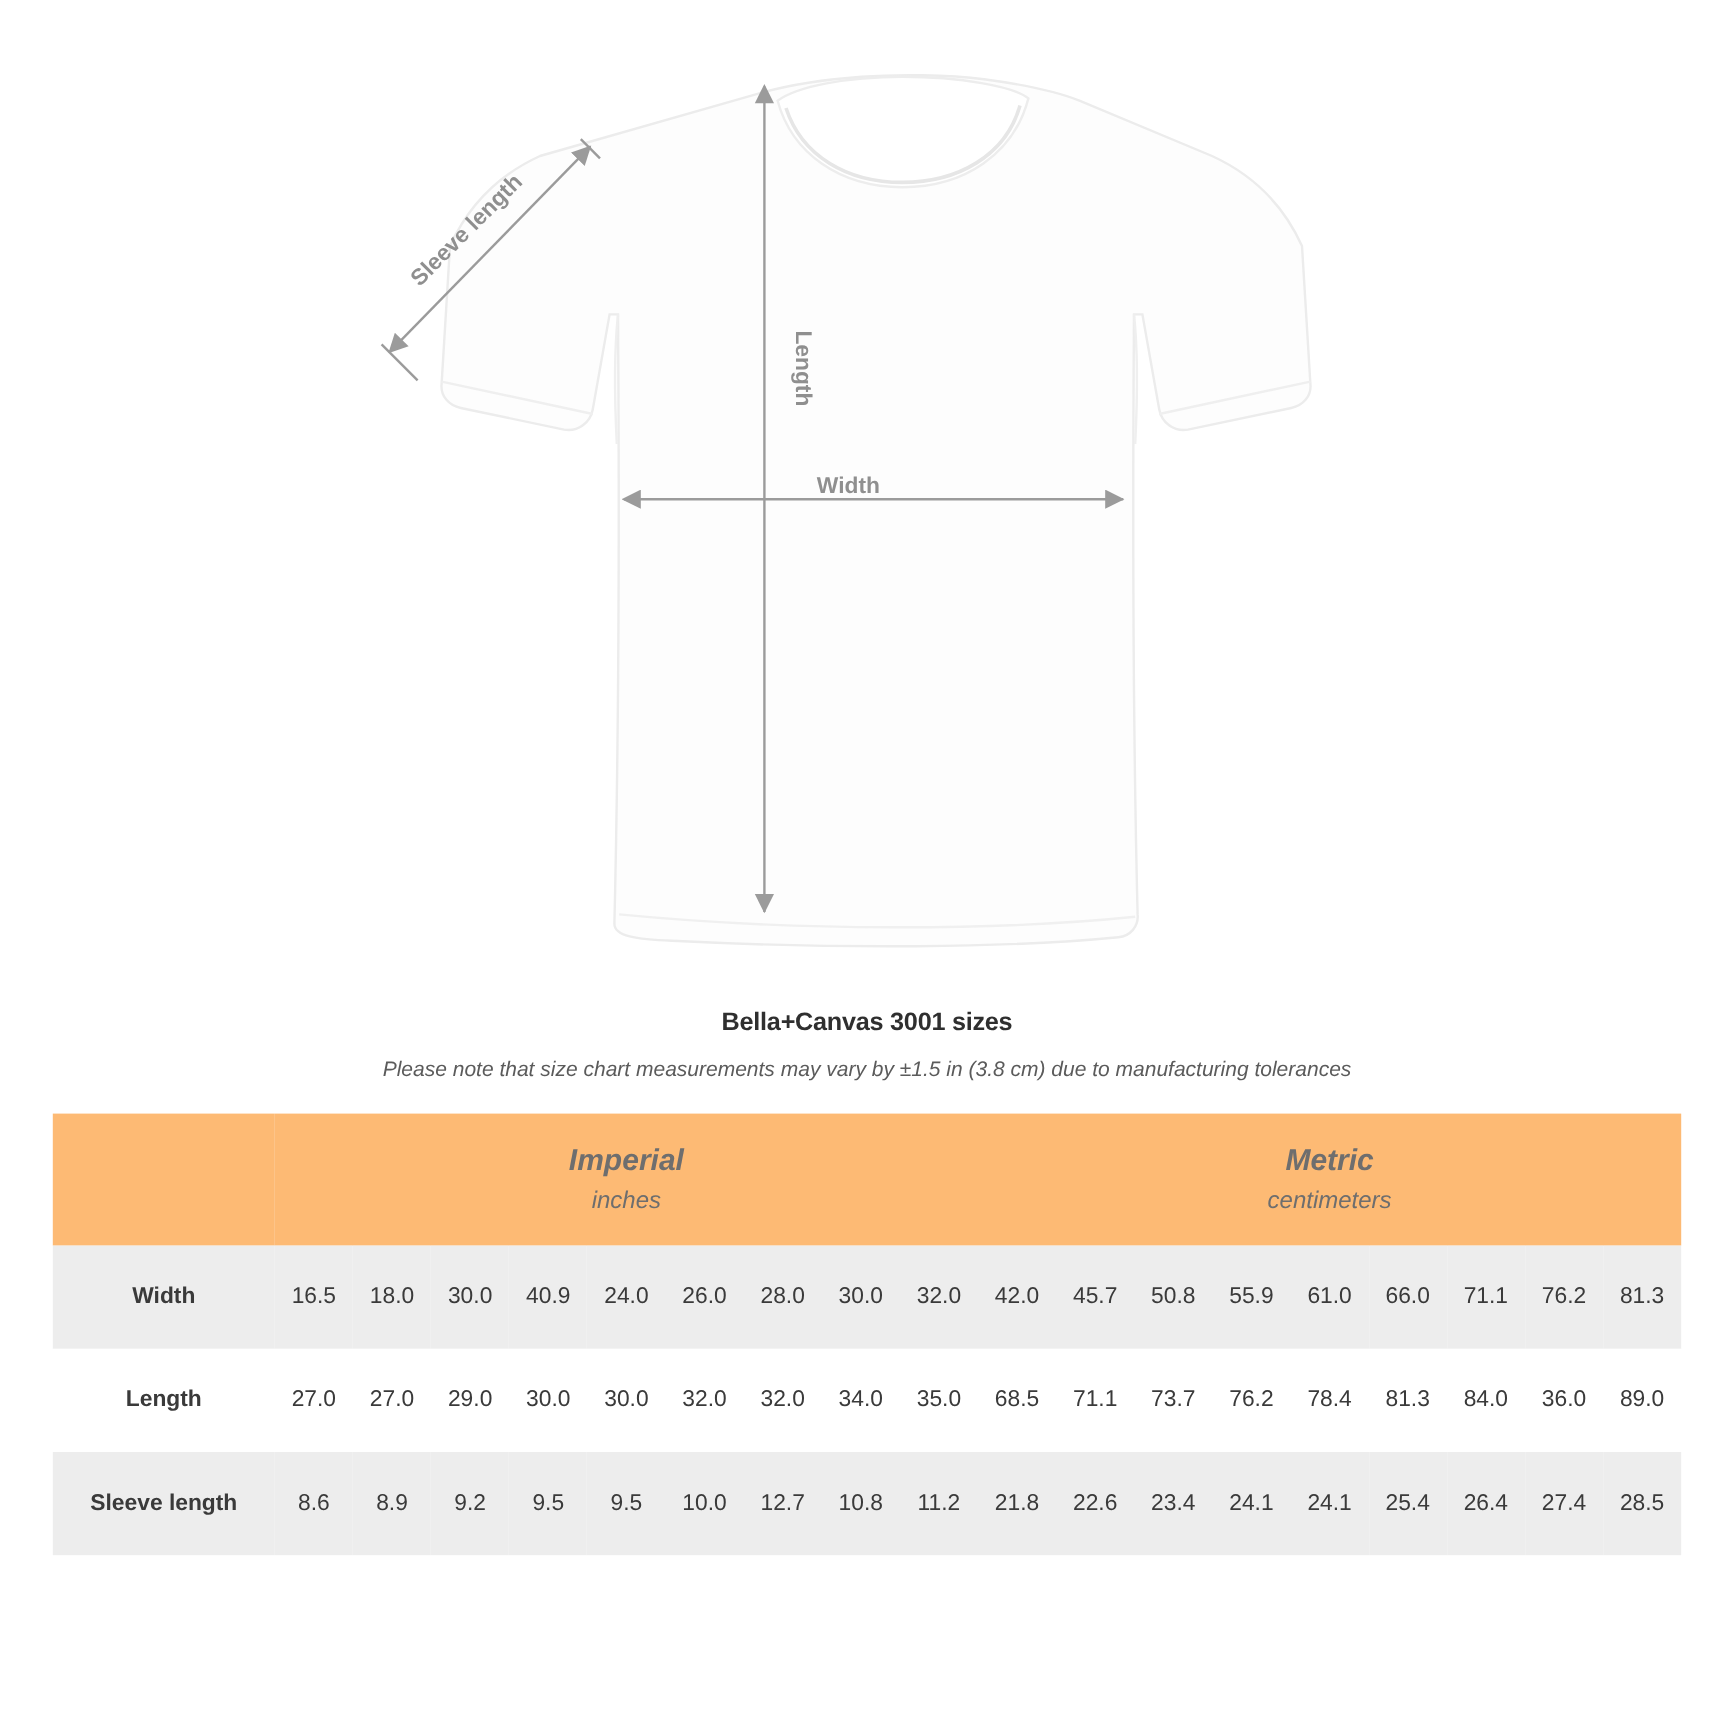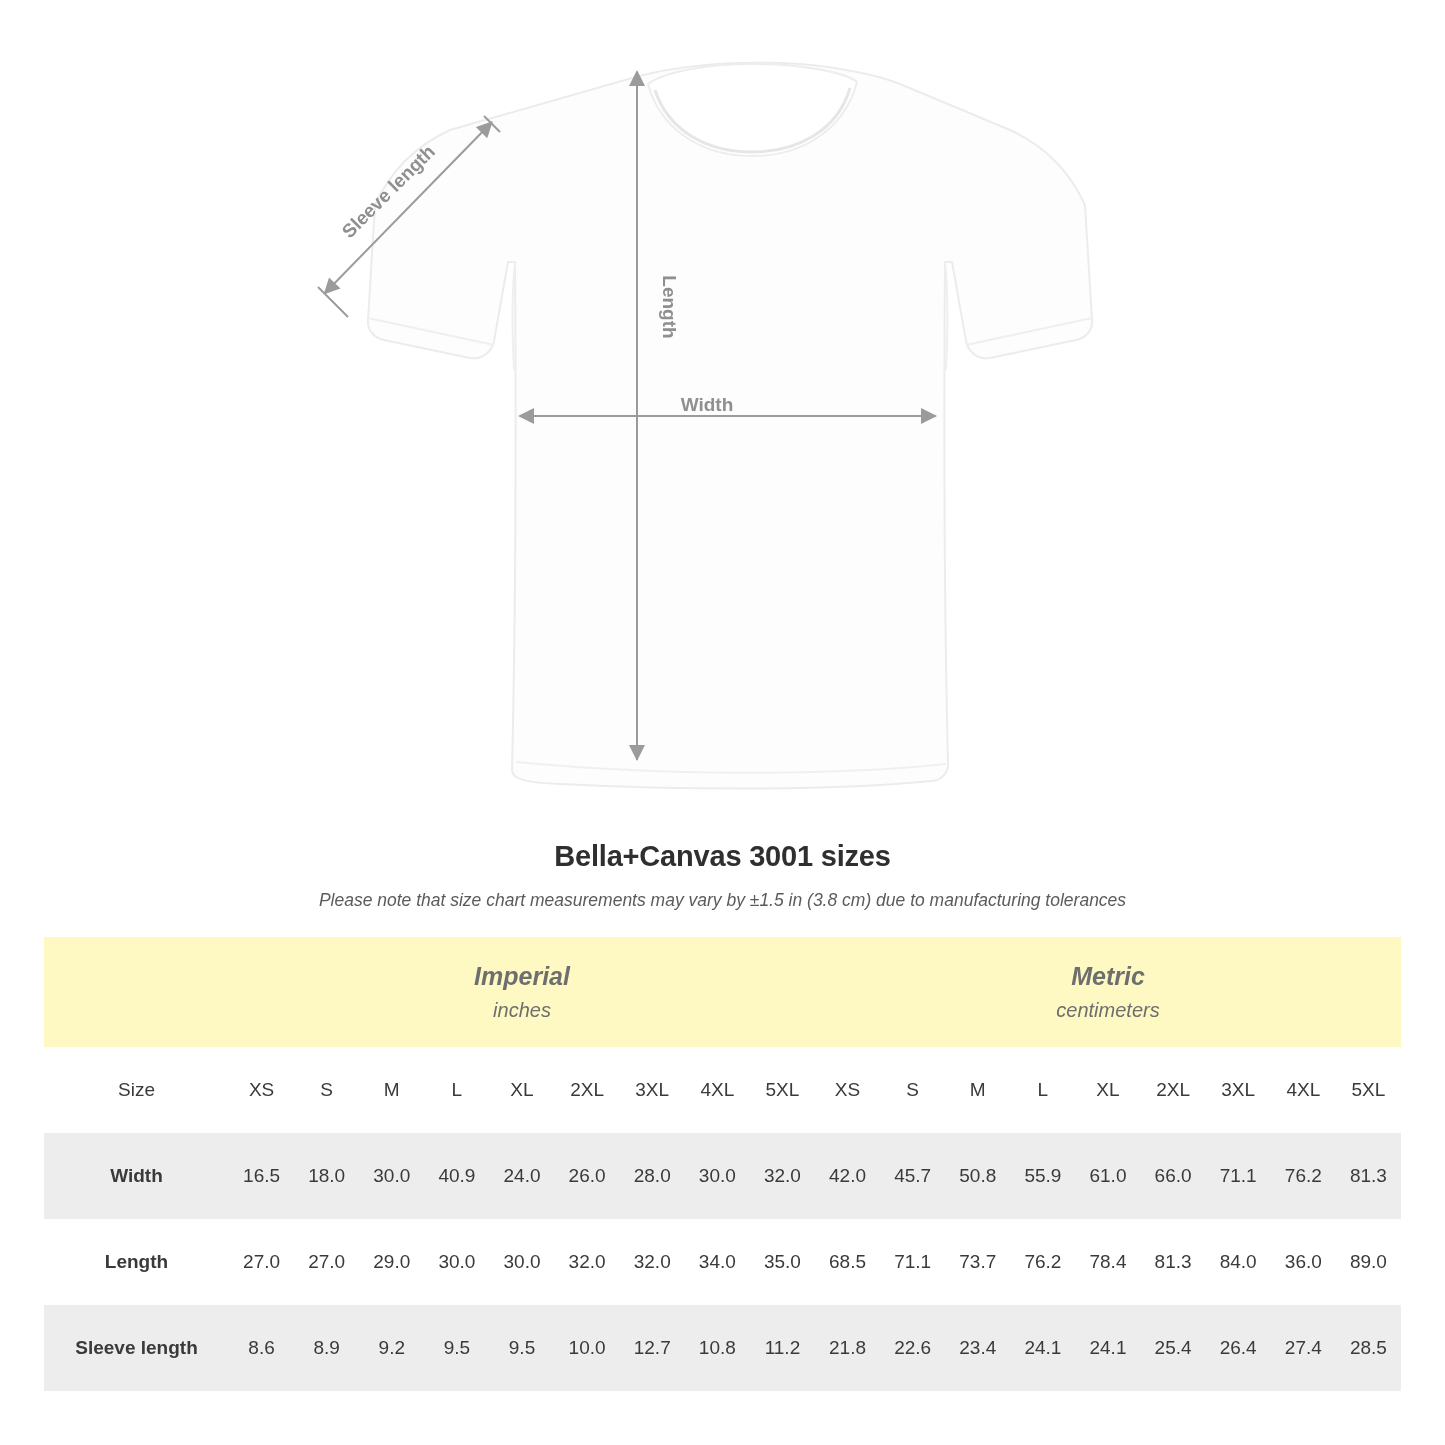--- a/index.html
+++ b/index.html
@@ -30,21 +30,21 @@
   .illustration svg {
     display: block;
   }
 
   
   .title-block {
     text-align: center;
     margin-top: 10px;
   }
   .chart-title {
-    font-size: 29px;
+    font-size: 21px;
     font-weight: bold;
     color: #2f2f2f;
     letter-spacing: -0.2px;
   }
   .chart-note {
     font-size: 17.5px;
     font-style: italic;
     color: #5b5b5b;
     margin-top: 17px;
   }
@@ -60,21 +60,21 @@
   }
   table.size-table td,
   table.size-table th {
     text-align: center;
     vertical-align: middle;
     font-weight: normal;
   }
 
   
   .unit-row td {
-    background: #fef9c3;
+    background: #fdba74;
     height: 110px;
     padding: 0;
   }
   .unit-name {
     font-size: 25px;
     font-style: italic;
     font-weight: bold;
     color: #6e6e6e;
   }
   .unit-sub {
@@ -209,41 +209,20 @@
             <td class="rowlabel"></td>
             <td colspan="9">
               <div class="unit-name">Imperial</div>
               <div class="unit-sub">inches</div>
             </td>
             <td colspan="9">
               <div class="unit-name">Metric</div>
               <div class="unit-sub">centimeters</div>
             </td>
           </tr>
-          <tr class="head-row">
-            <td class="rowlabel">Size</td>
-            <td>XS</td>
-            <td>S</td>
-            <td>M</td>
-            <td>L</td>
-            <td>XL</td>
-            <td>2XL</td>
-            <td>3XL</td>
-            <td>4XL</td>
-            <td>5XL</td>
-            <td>XS</td>
-            <td>S</td>
-            <td>M</td>
-            <td>L</td>
-            <td>XL</td>
-            <td>2XL</td>
-            <td>3XL</td>
-            <td>4XL</td>
-            <td>5XL</td>
-          </tr>
           <tr class="data-row row-shade">
             <td class="rowlabel">Width</td>
             <td>16.5</td>
             <td>18.0</td>
             <td>30.0</td>
             <td>40.9</td>
             <td>24.0</td>
             <td>26.0</td>
             <td>28.0</td>
             <td>30.0</td>

